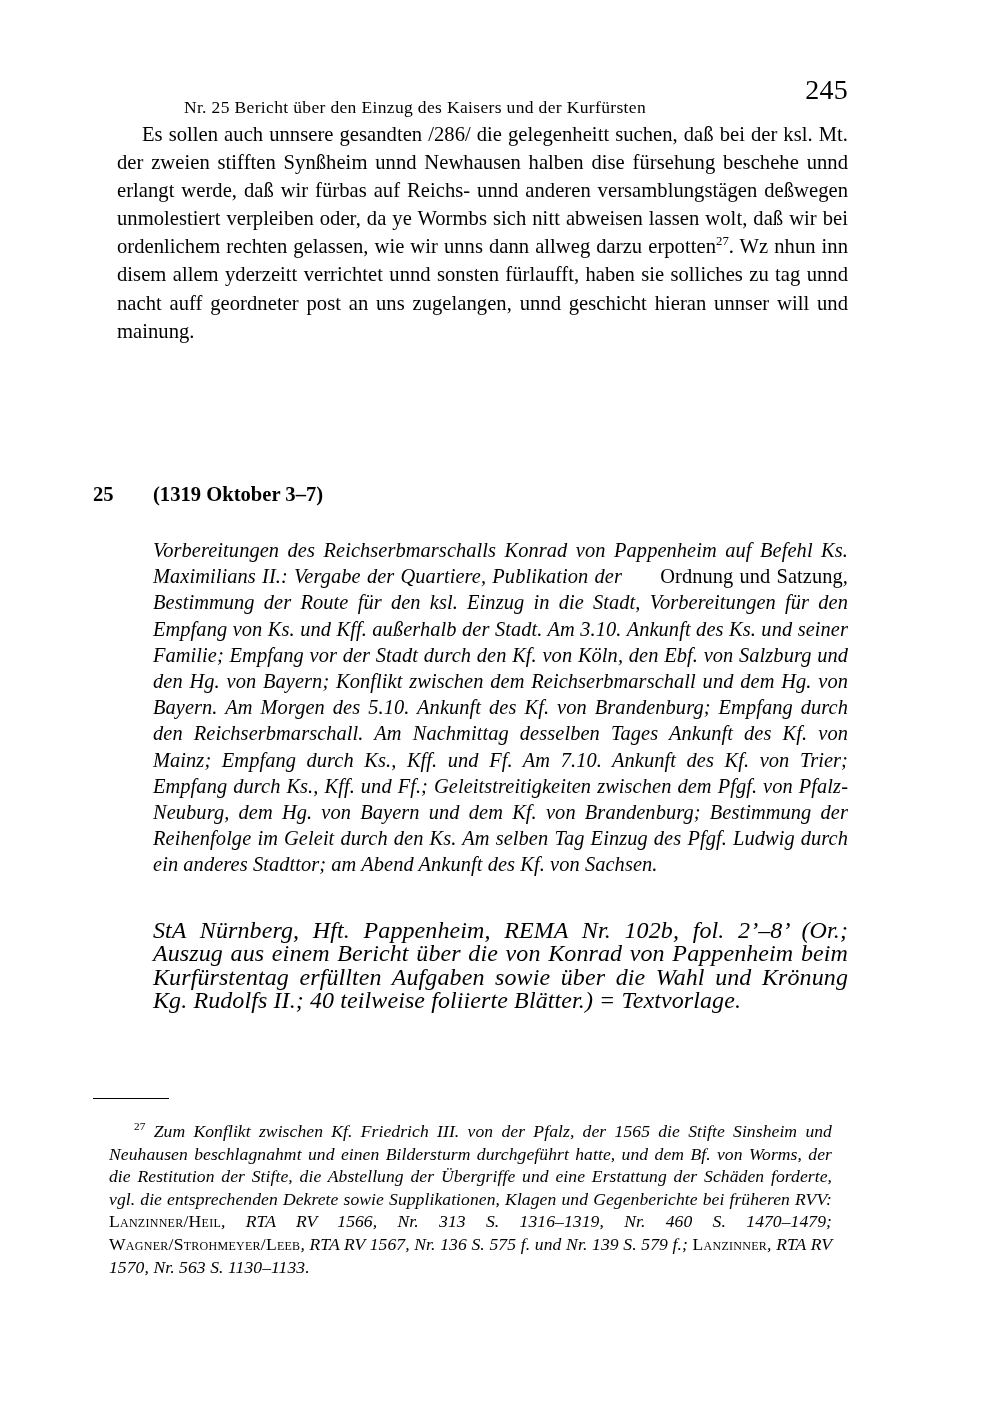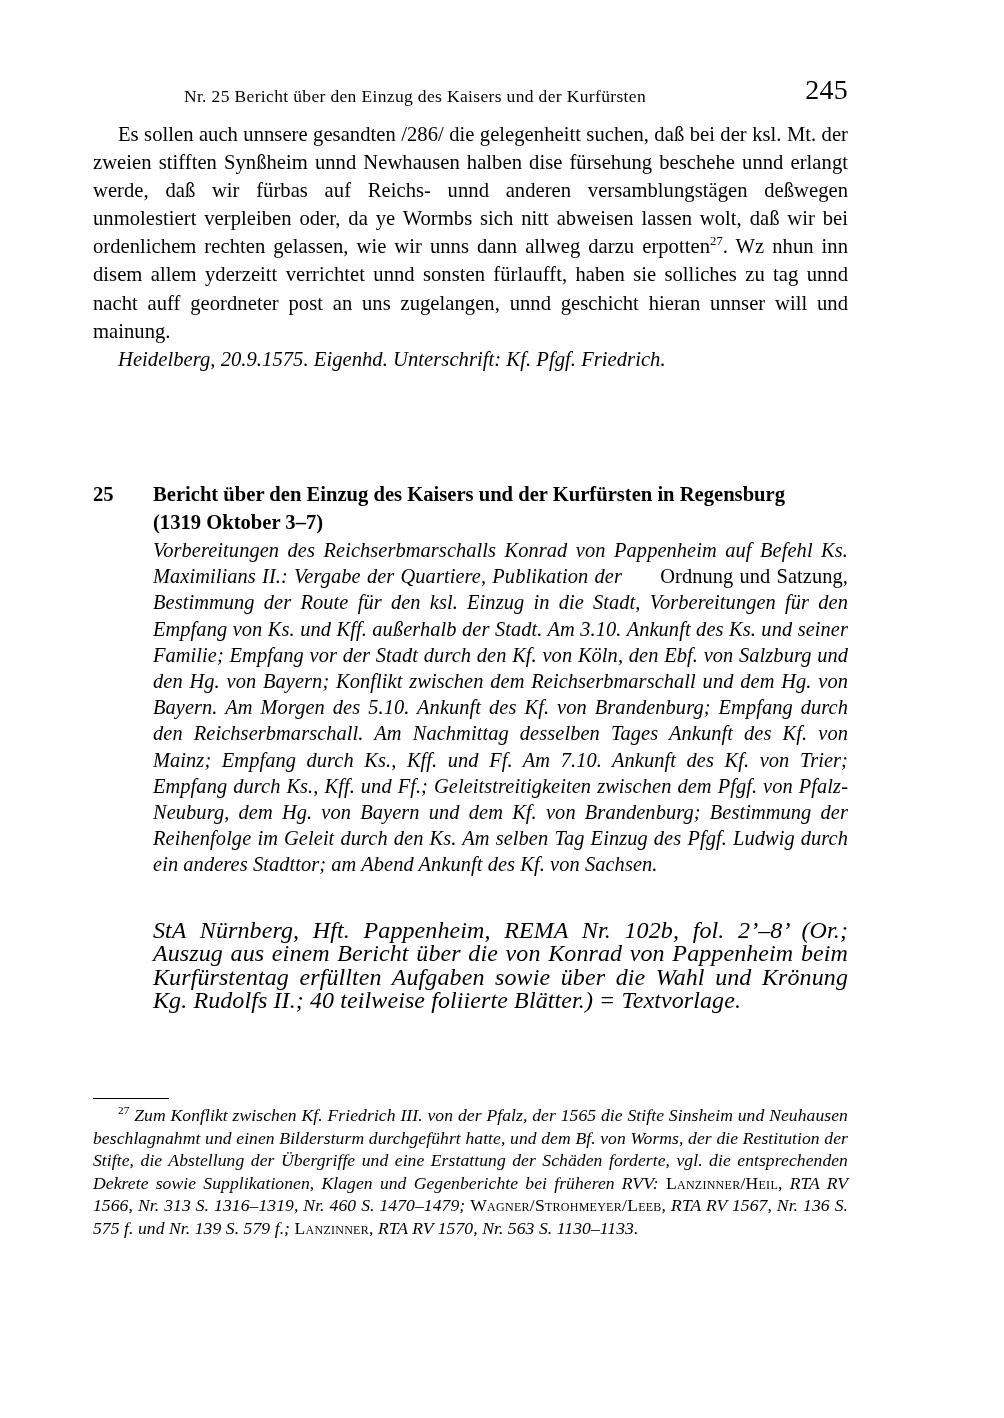--- a/index.html
+++ b/index.html
@@ -21,21 +21,21 @@
   .running-head {
     position: absolute;
     left: 93px;
     top: 79px;
     width: 755px;
     height: 26px;
   }
   .running-head-title {
     position: absolute;
     left: 0;
-    top: 5px;
+    top: 16px;
     width: 644px;
     text-align: center;
     font-size: 17.5px;
     line-height: 24px;
     letter-spacing: 0.02em;
     white-space: nowrap;
   }
   .running-head-folio {
     position: absolute;
     right: 0;
@@ -56,20 +56,21 @@
     margin: 0;
     font-size: 20.6px;
     line-height: 28.1px;
     text-align: justify;
     text-justify: inter-word;
     hyphens: manual;
     letter-spacing: 0.002em;
   }
   p.body-para.indent {
     text-indent: 25px;
+    margin-left: 24px;
   }
   p.body-para.closing {
     text-indent: 25px;
     font-style: italic;
   }
   sup.fn-ref {
     font-size: 0.62em;
     vertical-align: super;
     line-height: 0;
     letter-spacing: 0;
@@ -148,21 +149,21 @@
     top: 1104px;
     width: 755px;
     font-style: italic;
     font-size: 17.6px;
     line-height: 22.6px;
     text-align: justify;
     text-justify: inter-word;
     letter-spacing: 0.004em;
   }
   .footnote-block p {
-    margin: 0;
+    margin: 16px;
     text-indent: 25px;
   }
   .footnote-block sup {
     font-size: 0.64em;
     vertical-align: super;
     line-height: 0;
     font-style: normal;
   }
   .smallcaps {
     font-style: normal;
@@ -177,27 +178,25 @@
 
   <div class="running-head">
     <div class="running-head-title">Nr. 25 Bericht über den Einzug des Kaisers und der Kurfürsten</div>
     <div class="running-head-folio">245</div>
   </div>
 
   <div class="body-block">
 
     <p class="body-para indent"><span>Es sollen auch unnsere gesandten /286/ die gelegenheitt suchen, daß bei der ksl. Mt. der zweien stifften Synßheim unnd Newhausen halben dise fürsehung beschehe unnd erlangt werde, daß wir fürbas auf Reichs- unnd anderen versamblungstägen deßwegen unmolestiert verpleiben oder, da ye Wormbs sich nitt abweisen lassen wolt, daß wir bei ordenlichem rechten gelassen, wie wir unns dann allweg darzu erpotten</span><sup class="fn-ref">27</sup><span>. Wz nhun inn disem allem yderzeitt verrichtet unnd sonsten fürlaufft, haben sie solliches zu tag unnd nacht auff geordneter post an uns zugelangen, unnd geschicht hieran unnser will und mainung.</span></p>
 
-    <p class="body-para closing">Heidelberg, 20.9.1575. Eigenhd. Unterschrift: Kf. Pfgf. Friedrich.</p>
   </div>
 
   <div class="section-heading">
     <span class="sec-num">25</span>
     <span class="sec-title">
-      <span class="sec-title-line">Bericht über den Einzug des Kaisers und der Kurfürsten in Regensburg</span>
       <span class="sec-title-line">(1319 Oktober 3–7)</span>
     </span>
   </div>
 
   <div class="regest"><span>Vorbereitungen des Reichserbmarschalls Konrad von Pappenheim auf Befehl Ks. Maximilians II.: Vergabe der Quartiere, Publikation der </span><span class="roman">Ordnung und Satzung</span><span>, Bestimmung der Route für den ksl. Einzug in die Stadt, Vorbereitungen für den Empfang von Ks. und Kff. außerhalb der Stadt. Am 3.10. Ankunft des Ks. und seiner Familie; Empfang vor der Stadt durch den Kf. von Köln, den Ebf. von Salzburg und den Hg. von Bayern; Konflikt zwischen dem Reichserbmarschall und dem Hg. von Bayern. Am Morgen des 5.10. Ankunft des Kf. von Brandenburg; Empfang durch den Reichserbmarschall. Am Nachmittag desselben Tages Ankunft des Kf. von Mainz; Empfang durch Ks., Kff. und Ff. Am 7.10. Ankunft des Kf. von Trier; Empfang durch Ks., Kff. und Ff.; Geleitstreitigkeiten zwischen dem Pfgf. von Pfalz-Neuburg, dem Hg. von Bayern und dem Kf. von Brandenburg; Bestimmung der Reihenfolge im Geleit durch den Ks. Am selben Tag Einzug des Pfgf. Ludwig durch ein anderes Stadttor; am Abend Ankunft des Kf. von Sachsen.</span></div>
 
   <div class="source-note">StA Nürnberg, Hft. Pappenheim, REMA Nr. 102b, fol. 2’–8’ (Or.; Auszug aus einem Bericht über die von Konrad von Pappenheim beim Kurfürstentag erfüllten Aufgaben sowie über die Wahl und Krönung Kg. Rudolfs II.; 40 teilweise foliierte Blätter.) = Textvorlage.</div>
 
   <div class="footnote-rule"></div>
   <div class="footnote-block">

